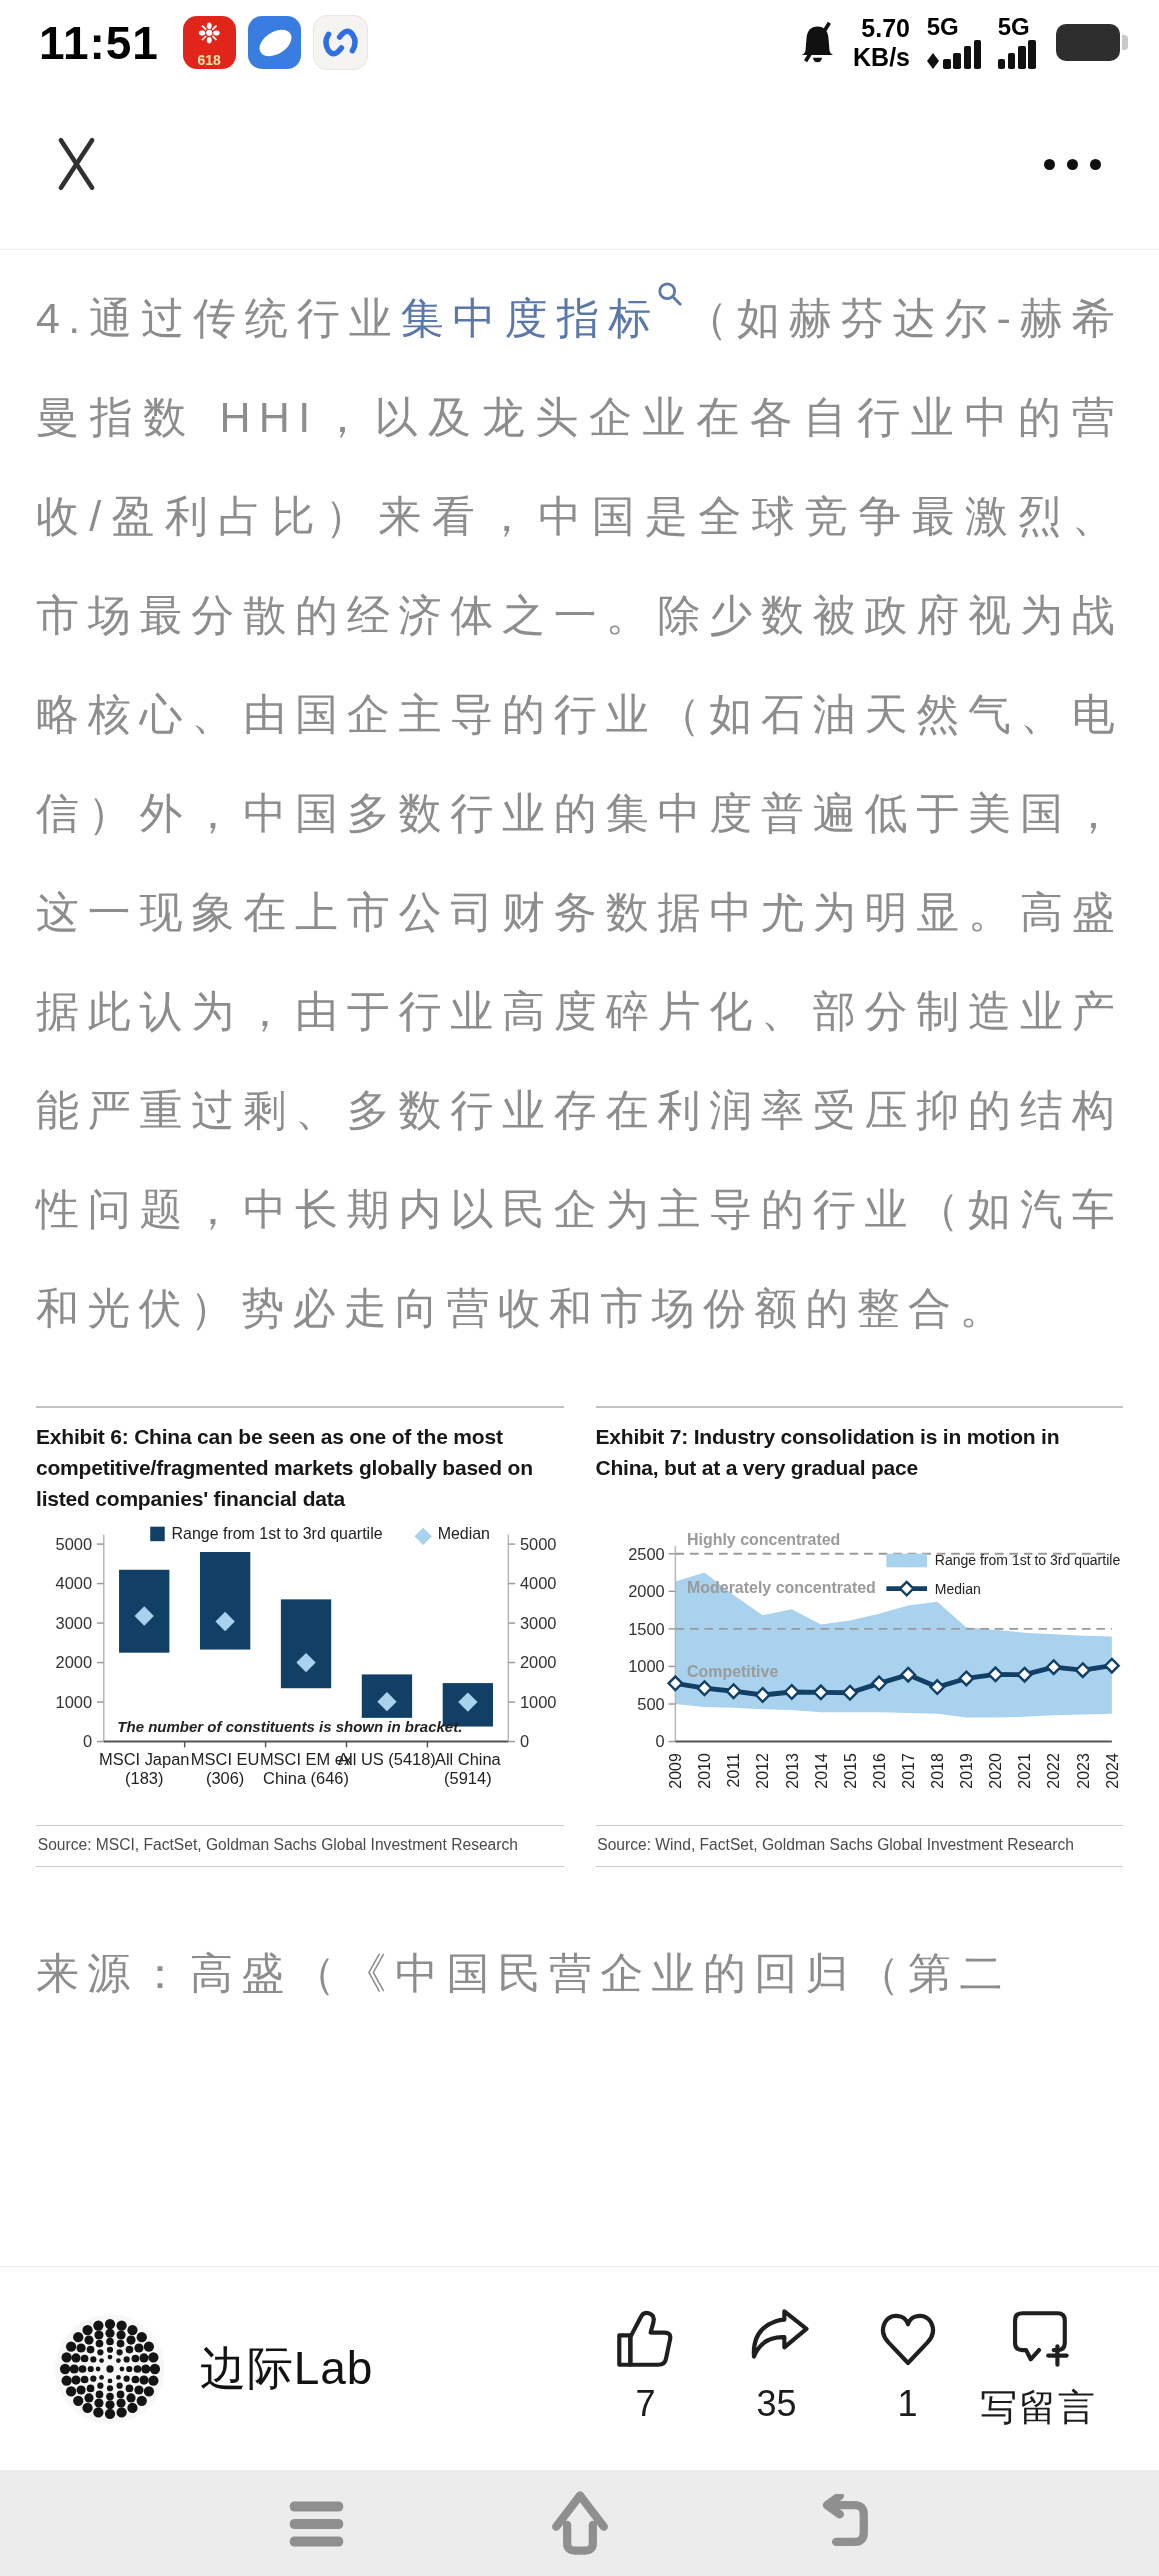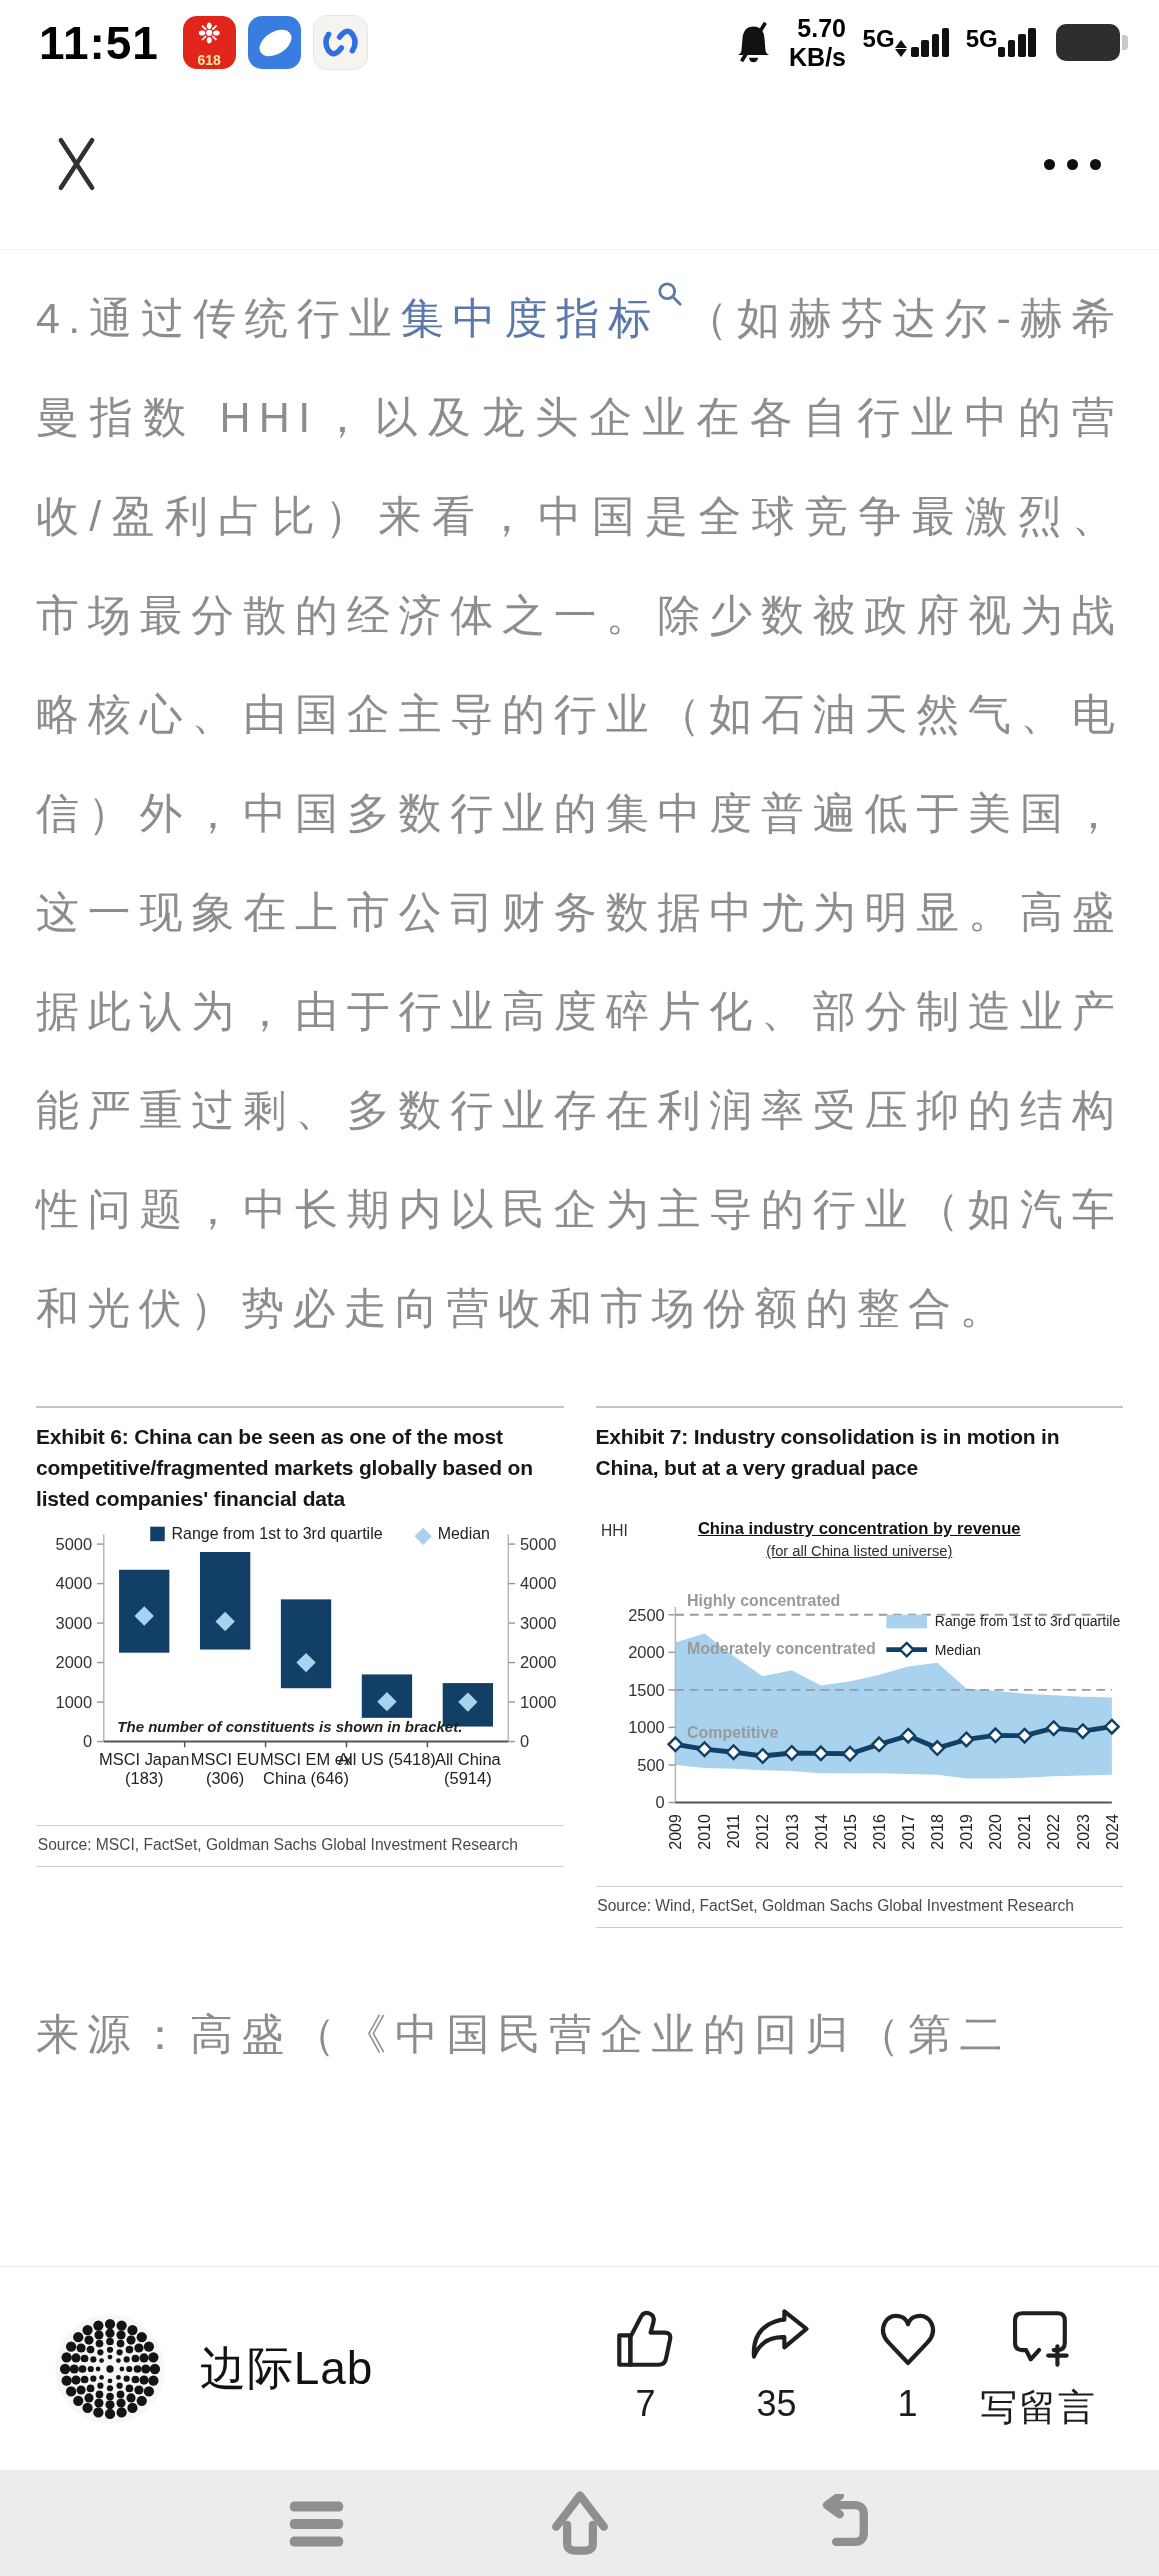--- a/index.html
+++ b/index.html
@@ -12,21 +12,21 @@
   .time{font-size:46px;font-weight:700;color:#000;margin-right:24px;letter-spacing:0.9px;}
   .app-icon{width:53px;height:53px;border-radius:14px;margin-right:12px;position:relative;overflow:hidden;flex:0 0 auto;}
   .app-icon.jd{background:#e1251b;color:#fff;text-align:center;}
   .app-icon.jd .spark{position:absolute;top:1.8px;left:0;right:0;font-size:28px;line-height:31px;color:#fff;}
   .app-icon.jd .badge{position:absolute;bottom:0.9px;left:0;right:0;font-size:14px;font-weight:700;color:#ffe9a8;}
   .app-icon.browser{background:#3a7de0;}
   .app-icon.browser .planet{position:absolute;left:10px;top:15.6px;width:35px;height:22px;background:#fff;border-radius:50%;transform:rotate(-32deg);}
   .app-icon.meet{background:#f6f4f1;border:0.9px solid #e8e6e2;}
   .right-cluster{margin-left:auto;display:flex;align-items:center;gap:16.6px;}
   .speed{text-align:right;font-size:25px;font-weight:700;line-height:28.5px;color:#000;}
-  .sim{display:flex;flex-direction:row;align-items:flex-start;}
+  .sim{display:flex;flex-direction:column;align-items:flex-start;}
   .sim .g5{font-size:24px;font-weight:700;color:#000;line-height:22px;margin-bottom:2.8px;}
   .sigrow{display:flex;align-items:flex-end;gap:2.8px;}
   .arrows{display:flex;flex-direction:column;gap:0.9px;margin-right:1.8px;}
   .arrows i{width:0;height:0;border-left:6.4px solid transparent;border-right:6.4px solid transparent;display:block;}
   .arr-up{border-bottom:8.3px solid #111;}
   .arr-dn{border-top:8.3px solid #111;}
   .bars{display:flex;align-items:flex-end;gap:2.8px;}
   .bars b{width:7.4px;background:#111;border-radius:1.8px;display:block;}
   .battery{width:64px;height:37px;background:#2e2e2e;border-radius:10px;position:relative;margin-left:3.7px;}
   .battery:after{content:"";position:absolute;right:-8.3px;top:11px;width:6.4px;height:14.7px;background:#c9c9c9;border-radius:0 3.7px 3.7px 0;}
@@ -198,25 +198,20 @@
           <polygon points="446.2,181.2 456.2,191.2 446.2,201.2 436.2,191.2" fill="#a8d2ee"></polygon>
           <line x1="404.4" y1="232" x2="404.4" y2="238" stroke="#555" stroke-width="1.5"></line>
           <text x="446.2" y="256" text-anchor="middle" font-size="17" fill="#222"><tspan x="446.2" dy="0">All China</tspan><tspan x="446.2" dy="20">(5914)</tspan></text>
           <text x="84" y="222" font-size="15.5" font-style="italic" font-weight="bold" fill="#222">The number of constituents is shown in bracket.</text>
         </svg>
       <div class="source-row">Source: MSCI, FactSet, Goldman Sachs Global Investment Research</div>
     </div>
     <div class="exhibit">
       <div class="exhibit-rule"></div>
       <div class="exhibit-title">Exhibit 7: Industry consolidation is in motion in China, but at a very gradual pace</div>
-      <div class="chart-head">
-        <span class="hhi-label">HHI</span>
-        <div class="chart-title">China industry concentration by revenue</div>
-        <div class="chart-sub u">(for all China listed universe)</div>
-      </div>
       <svg id="ex7-plot" class="plot" viewBox="0 0 545 315">
           <path d="M82,66.71199999999999 L 112.06666666666666,57.400000000000006 L 142.13333333333333,80.68 L 172.2,101.632 L 202.26666666666665,95.424 L 232.33333333333334,110.944 L 262.4,107.064 L 292.4666666666667,100.08000000000001 L 322.5333333333333,91.54400000000001 L 352.6,87.66399999999999 L 382.6666666666667,114.048 L 412.73333333333335,116.376 L 442.8,119.48 L 472.8666666666667,121.032 L 502.93333333333334,122.584 L 533,123.36 L533,203.288 L 502.93333333333334,204.064 L 472.8666666666667,204.84 L 442.8,206.392 L 412.73333333333335,207.168 L 382.6666666666667,207.168 L 352.6,203.288 L 322.5333333333333,202.512 L 292.4666666666667,201.736 L 262.4,201.736 L 232.33333333333334,201.736 L 202.26666666666665,199.40800000000002 L 172.2,198.632 L 142.13333333333333,197.07999999999998 L 112.06666666666666,196.304 L 82,193.2 Z" fill="#a8d2ee"></path>
           <line x1="82" y1="38" x2="533" y2="38" stroke="#9a9a9a" stroke-width="2" stroke-dasharray="9 6"></line>
           <line x1="82" y1="115.6" x2="533" y2="115.6" stroke="#9a9a9a" stroke-width="2" stroke-dasharray="9 6"></line>
           <text x="94" y="28.687999999999988" font-size="16.5" font-weight="bold" fill="#9a9a9a">Highly concentrated</text>
           <text x="94" y="78.352" font-size="16.5" font-weight="bold" fill="#9a9a9a">Moderately concentrated</text>
           <text x="94" y="165.264" font-size="16.5" font-weight="bold" fill="#9a9a9a">Competitive</text>
           <line x1="82" y1="30" x2="82" y2="232" stroke="#b5b5b5" stroke-width="1.5"></line>
           <line x1="82" y1="232" x2="533" y2="232" stroke="#555" stroke-width="2"></line>
           <line x1="75" y1="232" x2="82" y2="232" stroke="#999" stroke-width="1.5"></line>

